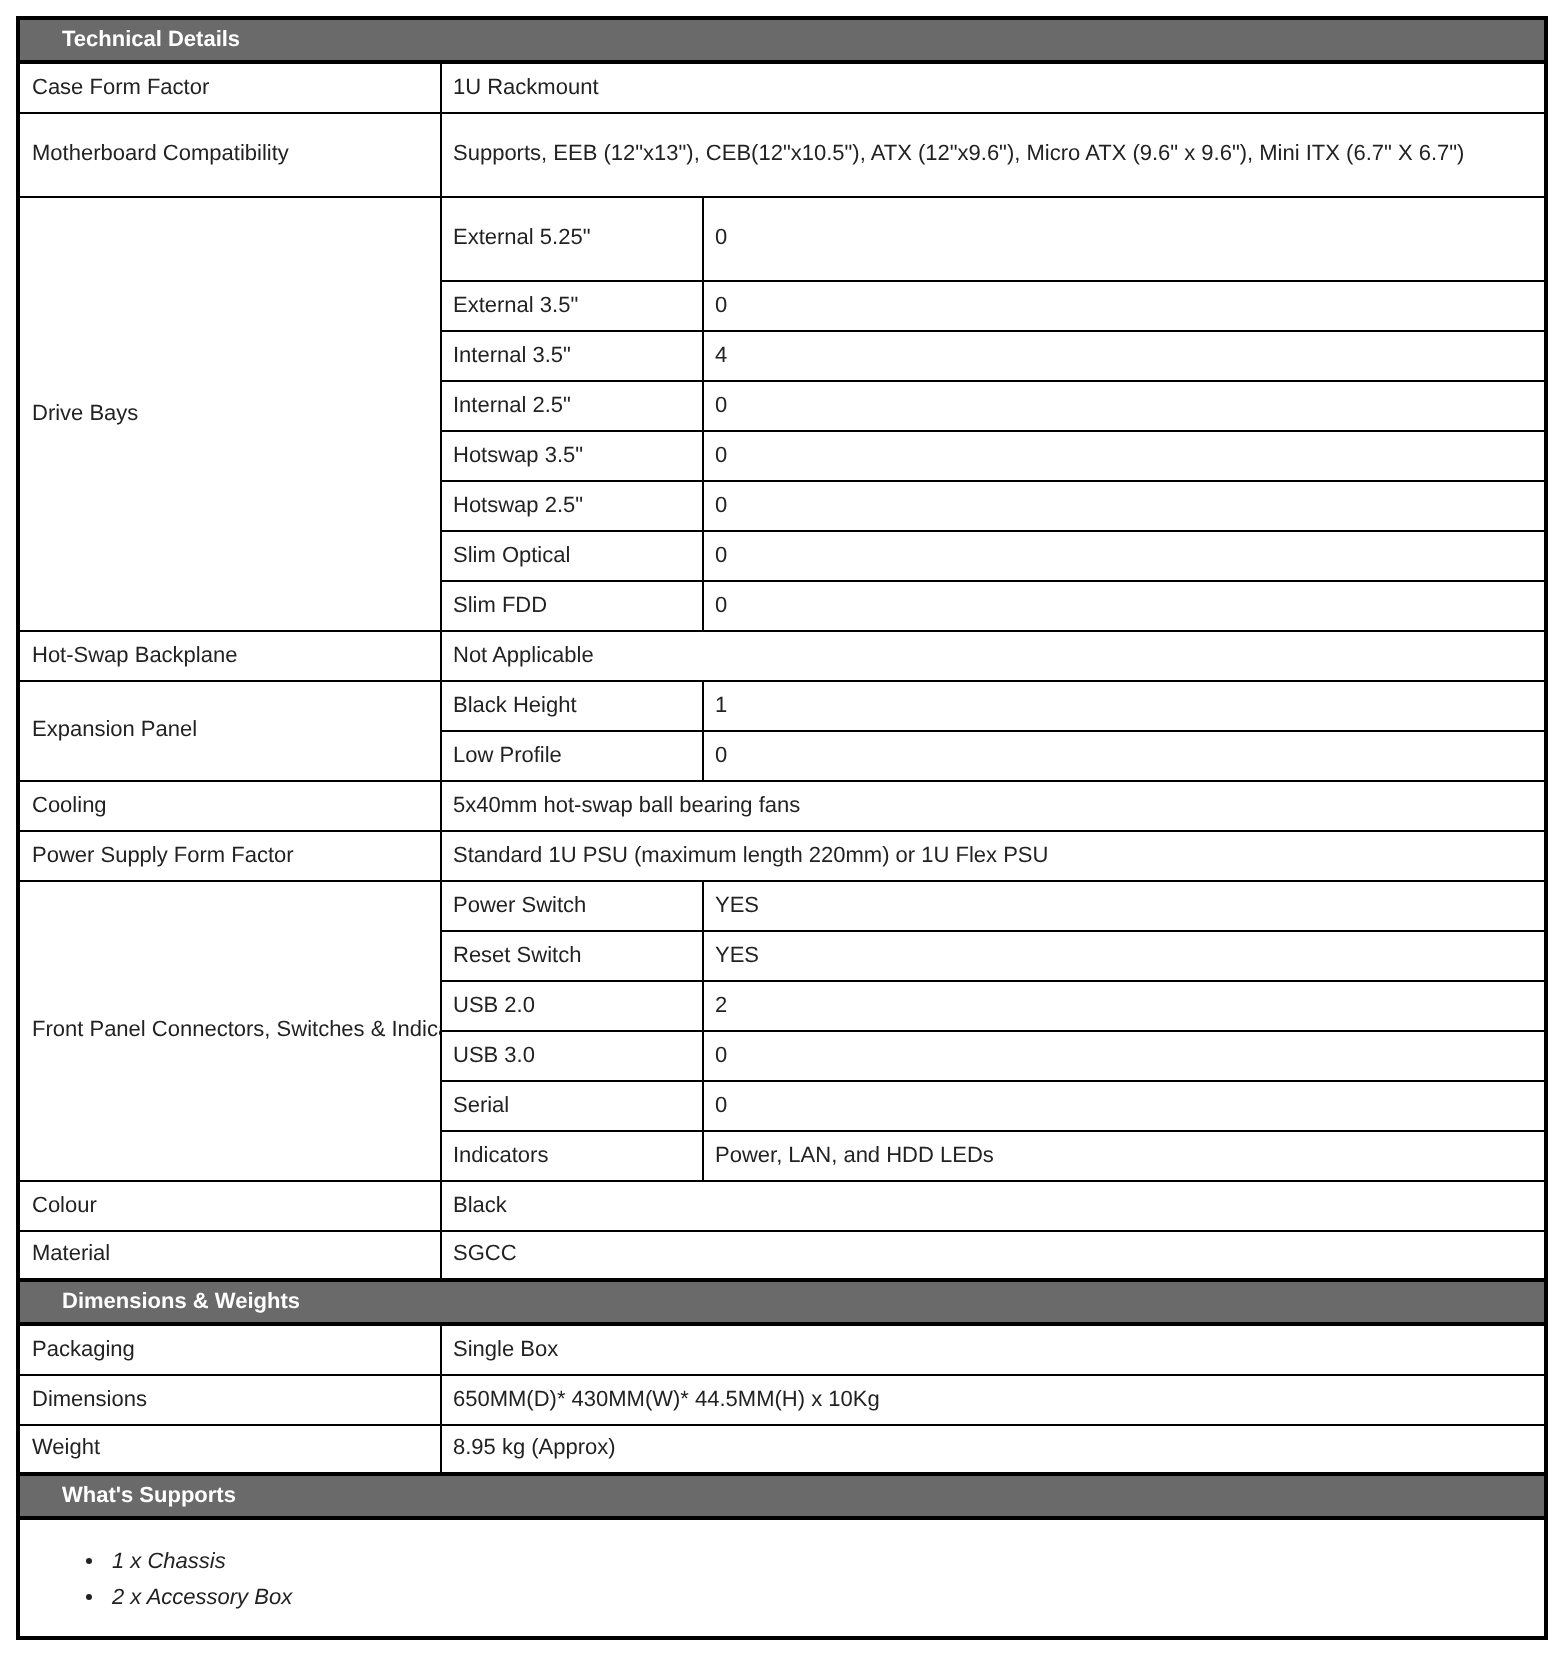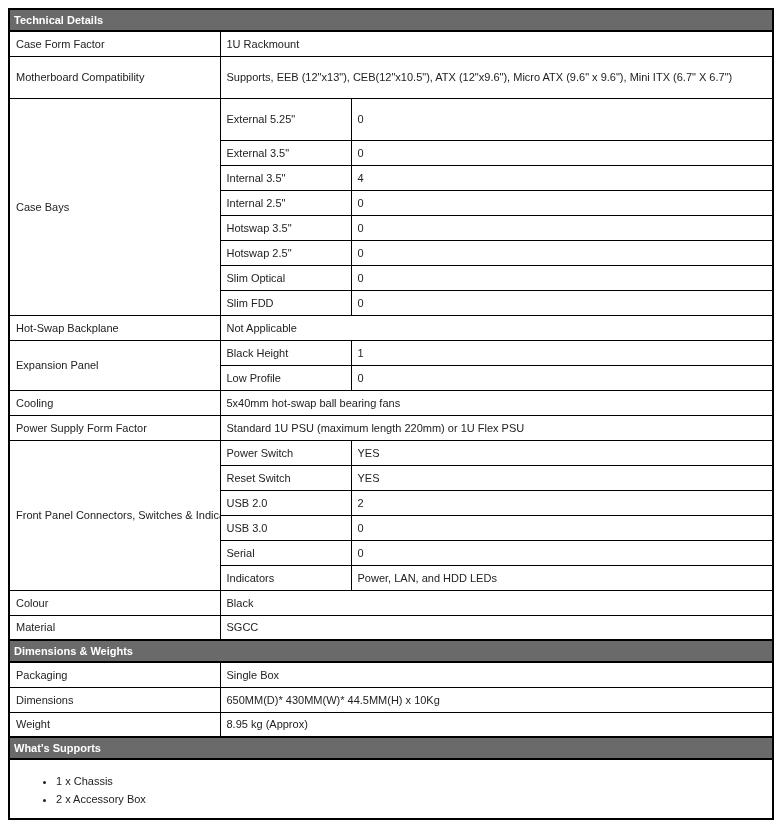--- a/index.html
+++ b/index.html
@@ -33,36 +33,37 @@
   }
   table.spec tr { height: 25px; }
   table.spec tr.tall { height: 42px; }
   table.spec tr.sec { height: 22px; }
   table.spec tr.sec td {
     background: #6a6a6a;
     color: #ffffff;
     font-weight: bold;
     border-top-width: 2px;
     border-bottom-width: 2px;
-    padding-left: 4px;
+    padding-left: 21px;
   }
   table.spec tr.included-row { height: 57px; }
   table.spec tr.included-row td {
     vertical-align: top;
     white-space: normal;
   }
   table.spec ul.included-list {
     margin: 12px 0 10px 0;
     padding-left: 40px;
   }
   table.spec ul.included-list li {
     font-size: 11px;
     color: #222222;
     margin: 0 0 6px 0;
     list-style-type: disc;
+    font-style: italic;
   }
 </style>
 </head>
 <body>
 
 <div class="page">
   <table class="spec">
     <colgroup>
       <col style="width:211px">
       <col style="width:131px">
@@ -74,21 +75,21 @@
         </tr>
         <tr>
           <td>Case Form Factor</td>
           <td colspan="2">1U Rackmount</td>
         </tr>
         <tr class="tall">
           <td>Motherboard Compatibility</td>
           <td colspan="2">Supports, EEB (12"x13"), CEB(12"x10.5"), ATX (12"x9.6"), Micro ATX (9.6" x 9.6"), Mini ITX (6.7" X 6.7")</td>
         </tr>
         <tr class="tall">
-          <td rowspan="8">Case Bays</td>
+          <td rowspan="8">Drive Bays</td>
           <td>External 5.25"</td>
           <td>0</td>
         </tr>
         <tr>
           <td>External 3.5"</td>
           <td>0</td>
         </tr>
         <tr>
           <td>Internal 3.5"</td>
           <td>4</td>

